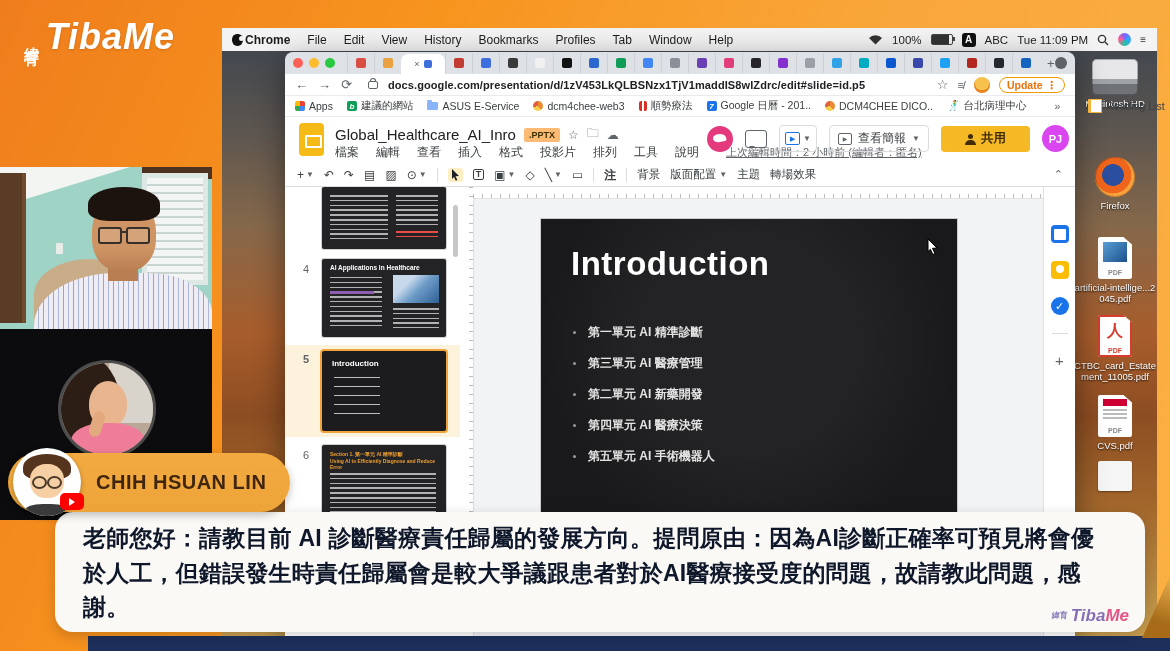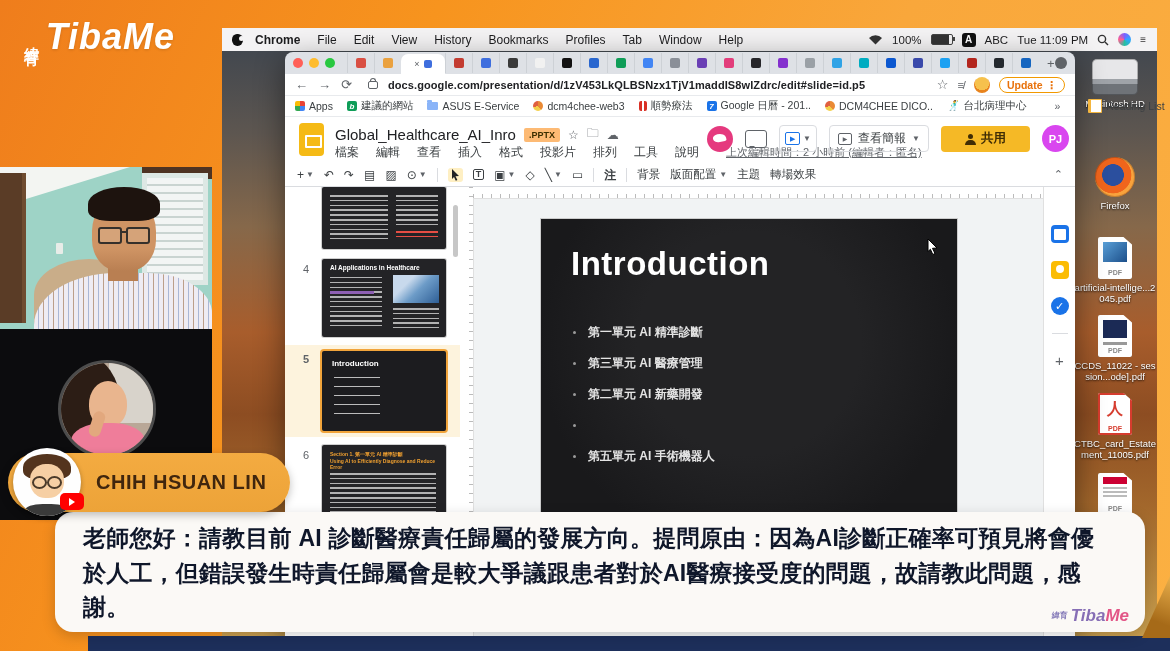--- a/index.html
+++ b/index.html
@@ -6,21 +6,21 @@
   #stage{position:relative;width:1170px;height:651px;overflow:hidden;
     font-family:"Liberation Sans","DejaVu Sans",sans-serif;
     background:linear-gradient(115deg,#ef7d1c 0%,#f7941e 30%,#f9a row 0,#f9a73b 62%,#fbb042 100%);
     background:linear-gradient(115deg,#ef7d1c 0%,#f7941e 30%,#f9a73b 62%,#fbb042 100%);}
   .abs{position:absolute;}
   
   .logo{left:24px;top:16px;display:flex;align-items:center;gap:6px;color:#fff;}
   .logo-stack{font-size:15px;font-weight:700;line-height:1.05;text-align:center;writing-mode:vertical-rl;text-orientation:upright;letter-spacing:2px;}
   .logo-text{font-size:36px;font-weight:800;font-style:italic;letter-spacing:1px;text-shadow:0 1px 3px rgba(0,0,0,.15);}
   
-  .macbar{left:222px;top:28px;width:935px;height:23px;background:#f4f3f4;display:flex;align-items:center;font-size:12px;color:#1d1d1f;padding:0 10px;box-sizing:border-box;gap:10px;}
+  .macbar{left:222px;top:28px;width:935px;height:23px;background:#f4f3f4;display:flex;align-items:center;font-size:12px;color:#1d1d1f;padding:0 10px;box-sizing:border-box;}
   .mb-left{display:flex;align-items:center;gap:17px;}
   .mb-left span:first-of-type{font-weight:700;}
   .apple{width:11px;height:12px;background:#111;border-radius:45% 45% 48% 48%;position:relative;margin-right:2px;}
   .apple:before{content:"";position:absolute;right:-1px;top:2px;width:5px;height:5px;background:#f4f3f4;border-radius:50%;}
   .mb-right{margin-left:auto;display:flex;align-items:center;gap:9px;font-size:11.5px;}
   .inputbadge{width:14px;height:14px;background:#111;color:#fff;border-radius:3px;font-size:10px;font-weight:700;display:flex;align-items:center;justify-content:center;}
   .batt{width:20px;height:9px;border:1px solid #444;border-radius:2px;position:relative;background:linear-gradient(90deg,#333 0 85%,transparent 0);}
   .batt:after{content:"";position:absolute;right:-3px;top:2px;width:2px;height:4px;background:#444;}
   .screen{left:222px;top:51px;width:935px;height:586px;
     background:linear-gradient(180deg,#43484f 0%,#5d5650 14%,#86684a 30%,#a85d2c 48%,#8d4d22 62%,#a3682c 78%,#b98b41 92%,#caa050 100%);}
@@ -238,28 +238,20 @@
         <div class="ffx" style="margin:0 auto"></div>
         <div class="dlabel">Firefox</div>
       </div>
       <div style="height:78px">
         <div class="page pdf-blue" style="margin:0 auto">
             <i class="b1"></i>
             <span class="pdftag">PDF</span>
           </div>
         <div class="dlabel">artificial-intellige...2045.pdf</div>
       </div>
-      <div style="height:78px">
-        <div class="page pdf-doc" style="margin:0 auto">
-            <i class="b1"></i>
-            <i class="b2"></i>
-            <span class="pdftag">PDF</span>
-          </div>
-        <div class="dlabel">CCDS_11022 - session...ode].pdf</div>
-      </div>
       <div style="height:80px">
         <div class="page pdf-red" style="margin:0 auto">
             <i class="glyph">人</i>
             <span class="pdftag" style="color:#d63c2e">PDF</span>
           </div>
         <div class="dlabel">CTBC_card_Estate ment_11005.pdf</div>
       </div>
       <div style="height:66px">
         <div class="page pdf-plain" style="margin:0 auto">
             <i class="b1"></i>
@@ -543,20 +535,21 @@
               <div class="brow">
                 <span class="dot"></span>
                 <span>第三單元 AI 醫療管理</span>
               </div>
               <div class="brow">
                 <span class="dot"></span>
                 <span>第二單元 AI 新藥開發</span>
               </div>
               <div class="brow">
                 <span class="dot"></span>
+                <span>第四單元 AI 醫療決策</span>
               </div>
               <div class="brow">
                 <span class="dot"></span>
                 <span>第五單元 AI 手術機器人</span>
               </div>
             </div>
           <svg class="curs" viewBox="0 0 11 16">
               <path d="M1 0 L10 9 L5.5 9.3 L8 14.5 L5.8 15.5 L3.4 10.3 L1 12.5 Z" fill="#fff" stroke="#000" stroke-width="1"></path>
             </svg>
         </div>

